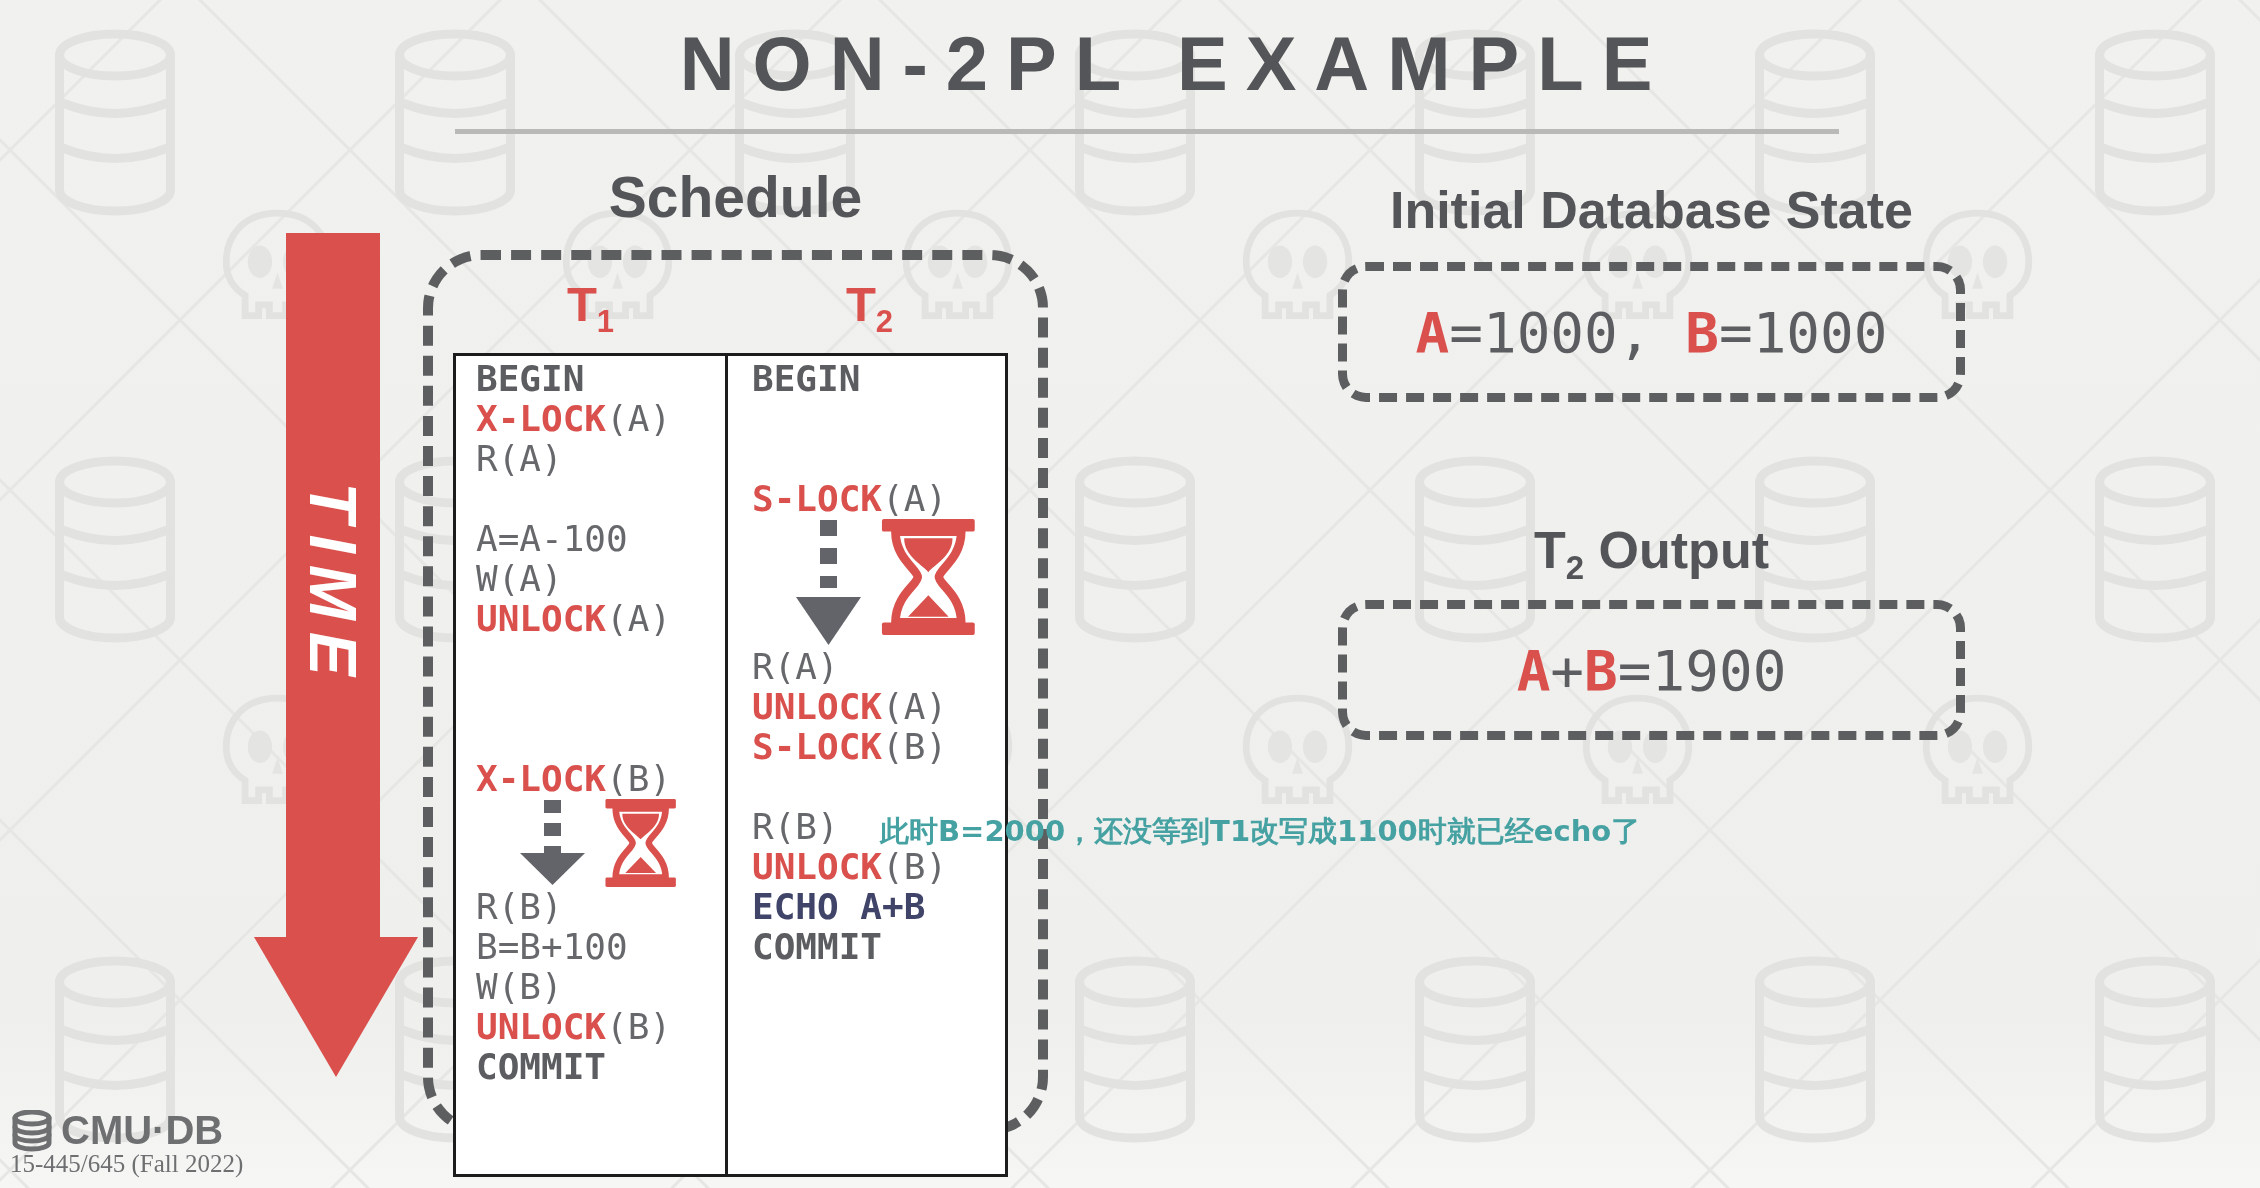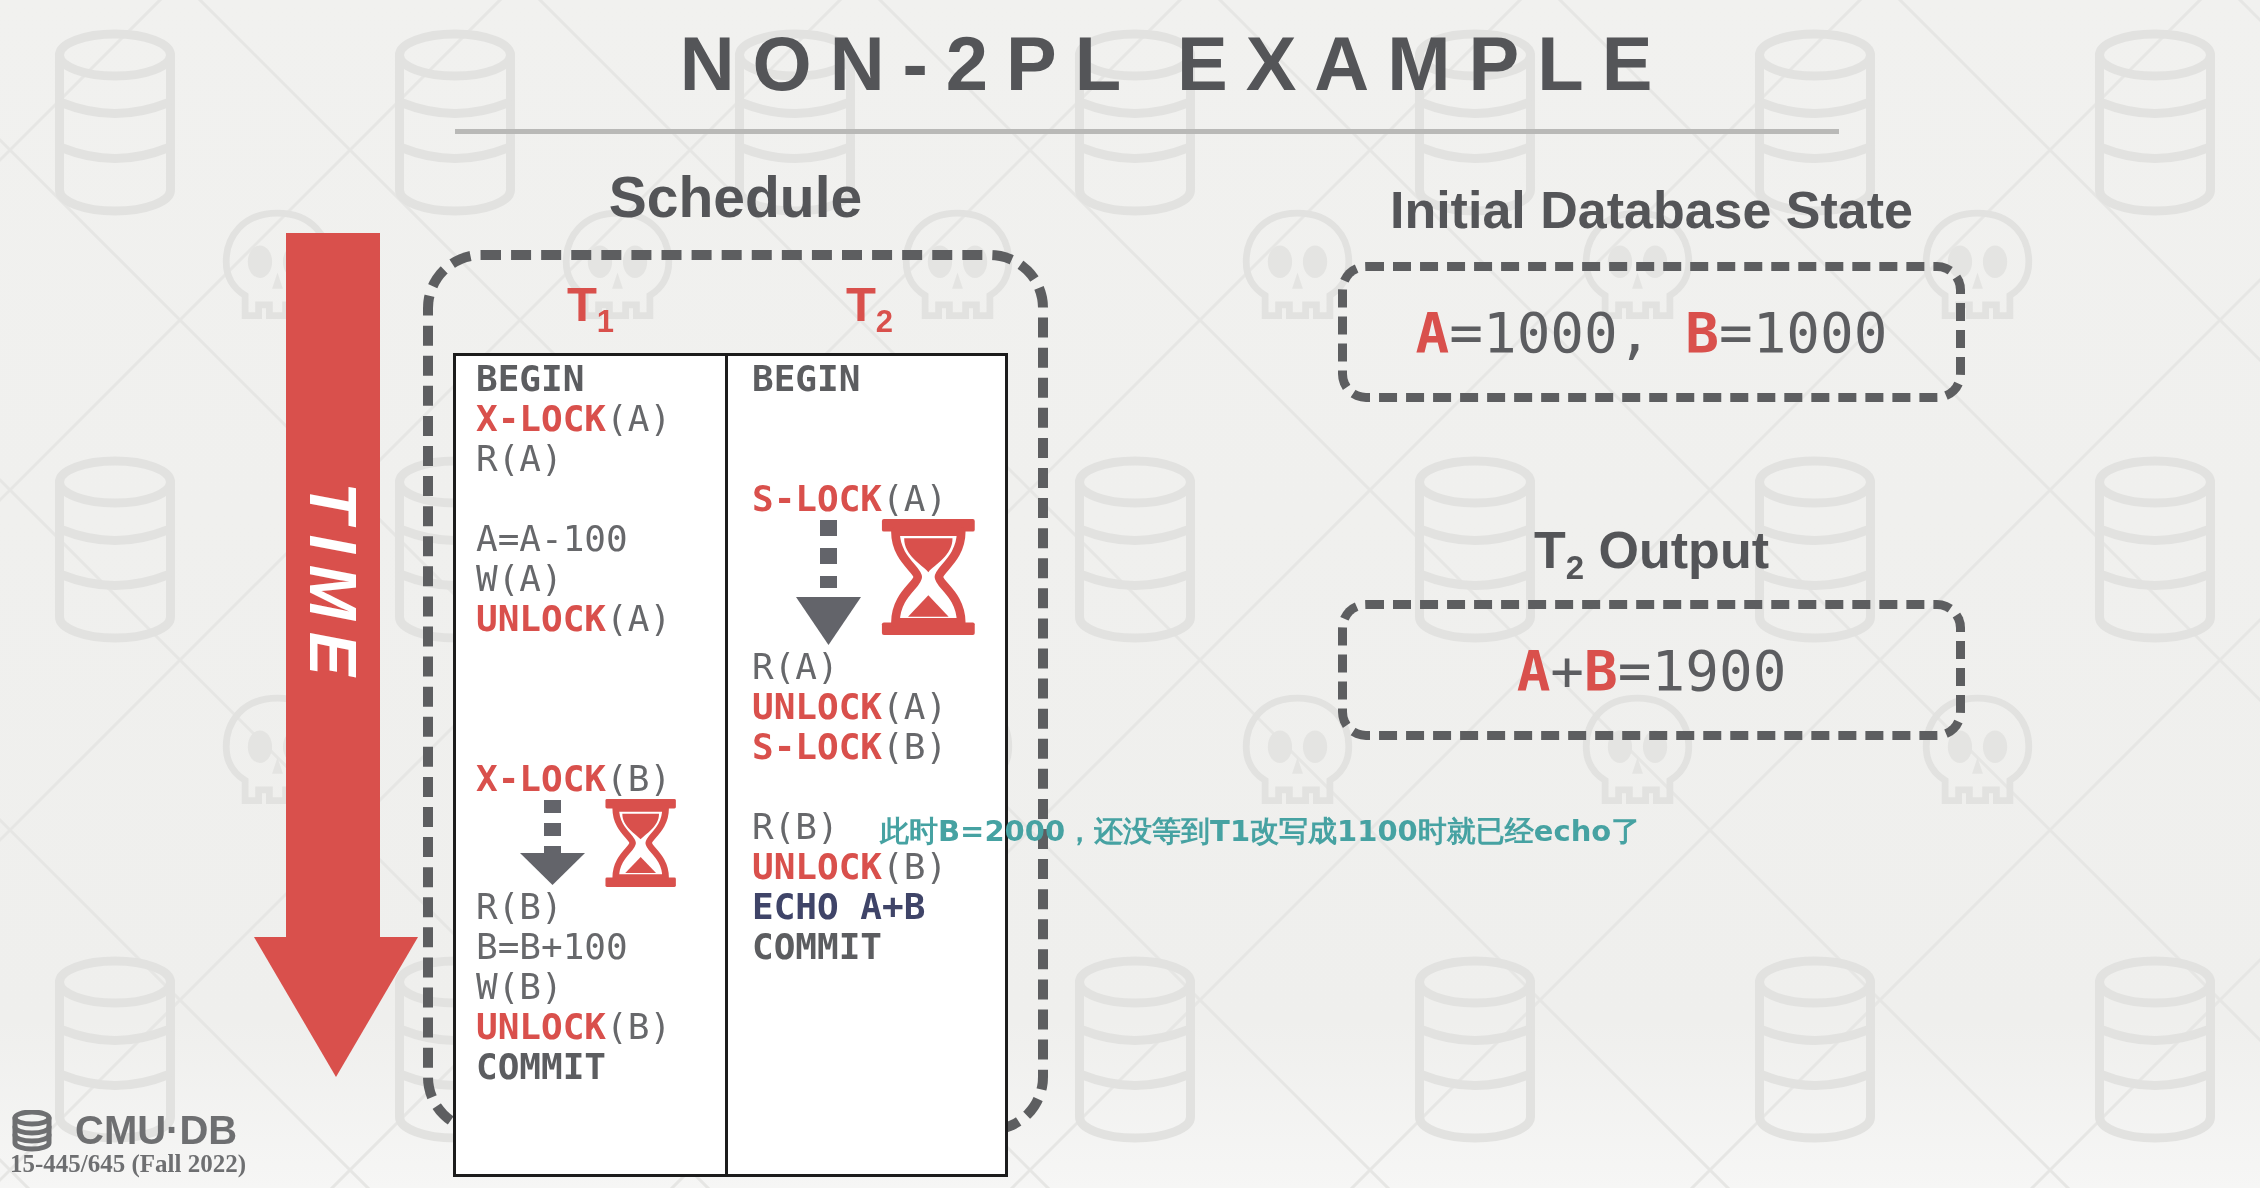--- a/index.html
+++ b/index.html
@@ -90,26 +90,26 @@
     position:absolute; left:1338px; width:627px; height:140px; box-sizing:border-box;
     border:9px dashed var(--dash-gray); border-radius:28px;
     display:flex; align-items:center; justify-content:center; white-space:pre;
     font-family:"DejaVu Sans Mono","Liberation Mono",monospace; font-size:56px; color:var(--kw-gray);
   }
   #init-box{top:262px;}
   #out-box{top:600px;}
   .red-var{color:var(--red); font-weight:700;}
 
   .footer-logo{
-    position:absolute; left:10px; top:1108px; display:flex; align-items:center; gap:21px;
+    position:absolute; left:10px; top:1108px; display:flex; align-items:center; gap:7px;
     color:var(--footer-gray);
   }
   .logo-text{font-size:40px; font-weight:700; letter-spacing:0px;}
   .footer-course{
-    position:absolute; left:10px; top:1150px; font-size:25px; font-weight:700;
+    position:absolute; left:10px; top:1150px; font-size:25px; font-weight:400;
     font-family:"Liberation Serif","DejaVu Serif",serif; color:var(--footer-gray);
   }
 </style>
 </head>
 <body>
 
 <div id="canvas">
 
   <svg id="bg-svg" aria-hidden="true">
     <defs>

